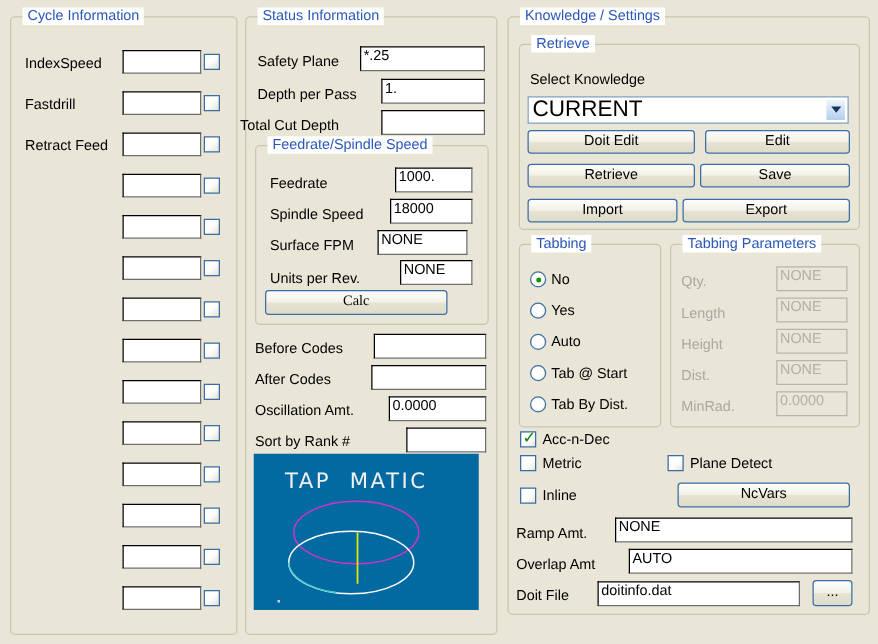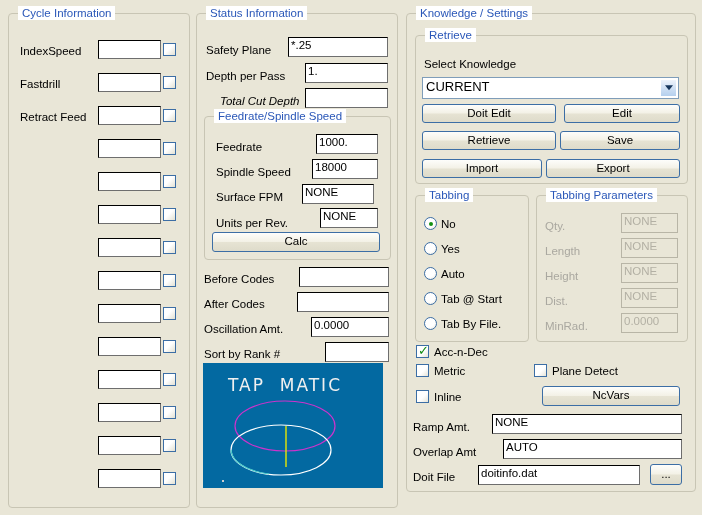--- a/index.html
+++ b/index.html
@@ -136,21 +136,21 @@
     cursor: default;
     white-space: nowrap;
   }
 
   
   .combo {
     position: absolute;
     box-sizing: border-box;
     border: 1px solid #7f9db9;
     background: #ffffff;
-    font-size: 13px;
+    font-size: 18px;
     color: #000;
     padding: 2px 0 0 3px;
     line-height: 14px;
     overflow: hidden;
     white-space: nowrap;
   }
   .combo .arrowbox {
     position: absolute;
     right: 1px; top: 1px;
     width: 17px; bottom: 1px;
@@ -241,40 +241,40 @@
   <div class="group" style="left:196px; top:13px; width:200px; height:493px;">
     <div class="gtitle">Status Information</div>
   </div>
 
   <div class="lbl" style="left:206px; top:43px;">Safety Plane</div>
   <div class="tf" style="left:288px; top:37px; width:100px; height:20px;">*.25</div>
 
   <div class="lbl" style="left:206px; top:69px;">Depth per Pass</div>
   <div class="tf" style="left:305px; top:63px; width:83px; height:20px;">1.</div>
 
-  <div class="lbl" style="left:220px; top:94px;font-style:italic;">Total Cut Depth</div>
+  <div class="lbl" style="left:192px; top:94px;">Total Cut Depth</div>
   <div class="tf" style="left:305px; top:88px; width:83px; height:20px;"></div>
 
   <div class="group" style="left:204px; top:116px; width:185px; height:142px;">
     <div class="gtitle">Feedrate/Spindle Speed</div>
   </div>
 
   <div class="lbl" style="left:216px; top:140px;">Feedrate</div>
   <div class="tf" style="left:316px; top:134px; width:62px; height:20px;">1000.</div>
 
   <div class="lbl" style="left:216px; top:165px;">Spindle Speed</div>
   <div class="tf" style="left:312px; top:159px; width:66px; height:20px;">18000</div>
 
   <div class="lbl" style="left:216px; top:190px;">Surface FPM</div>
   <div class="tf" style="left:302px; top:184px; width:72px; height:20px;">NONE</div>
 
   <div class="lbl" style="left:216px; top:216px;">Units per Rev.</div>
   <div class="tf" style="left:320px; top:208px; width:58px; height:20px;">NONE</div>
 
-  <div class="btn" style="left:212px; top:232px; width:168px; height:20px;">Calc</div>
+  <div class="btn" style="left:212px; top:232px; width:146px; height:20px;font-family:Liberation Serif, serif;">Calc</div>
 
   <div class="lbl" style="left:204px; top:272px;">Before Codes</div>
   <div class="tf" style="left:299px; top:267px; width:90px; height:20px;"></div>
 
   <div class="lbl" style="left:204px; top:297px;">After Codes</div>
   <div class="tf" style="left:297px; top:292px; width:92px; height:20px;"></div>
 
   <div class="lbl" style="left:204px; top:322px;">Oscillation Amt.</div>
   <div class="tf" style="left:311px; top:317px; width:78px; height:20px;">0.0000</div>
 
@@ -328,21 +328,21 @@
   <div class="rb" style="left:424px; top:242px;"></div>
   <div class="lbl" style="left:441px; top:242px;">Yes</div>
 
   <div class="rb" style="left:424px; top:267px;"></div>
   <div class="lbl" style="left:441px; top:267px;">Auto</div>
 
   <div class="rb" style="left:424px; top:292px;"></div>
   <div class="lbl" style="left:441px; top:292px;">Tab @ Start</div>
 
   <div class="rb" style="left:424px; top:317px;"></div>
-  <div class="lbl" style="left:441px; top:317px;">Tab By File.</div>
+  <div class="lbl" style="left:441px; top:317px;">Tab By Dist.</div>
 
   <div class="group" style="left:536px; top:195px; width:150px; height:145px;">
     <div class="gtitle">Tabbing Parameters</div>
   </div>
 
   <div class="lbl dis" style="left:545px; top:219px;">Qty.</div>
   <div class="tf dis" style="left:621px; top:213px; width:57px; height:20px;">NONE</div>
 
   <div class="lbl dis" style="left:545px; top:244px;">Length</div>
   <div class="tf dis" style="left:621px; top:238px; width:57px; height:20px;">NONE</div>

